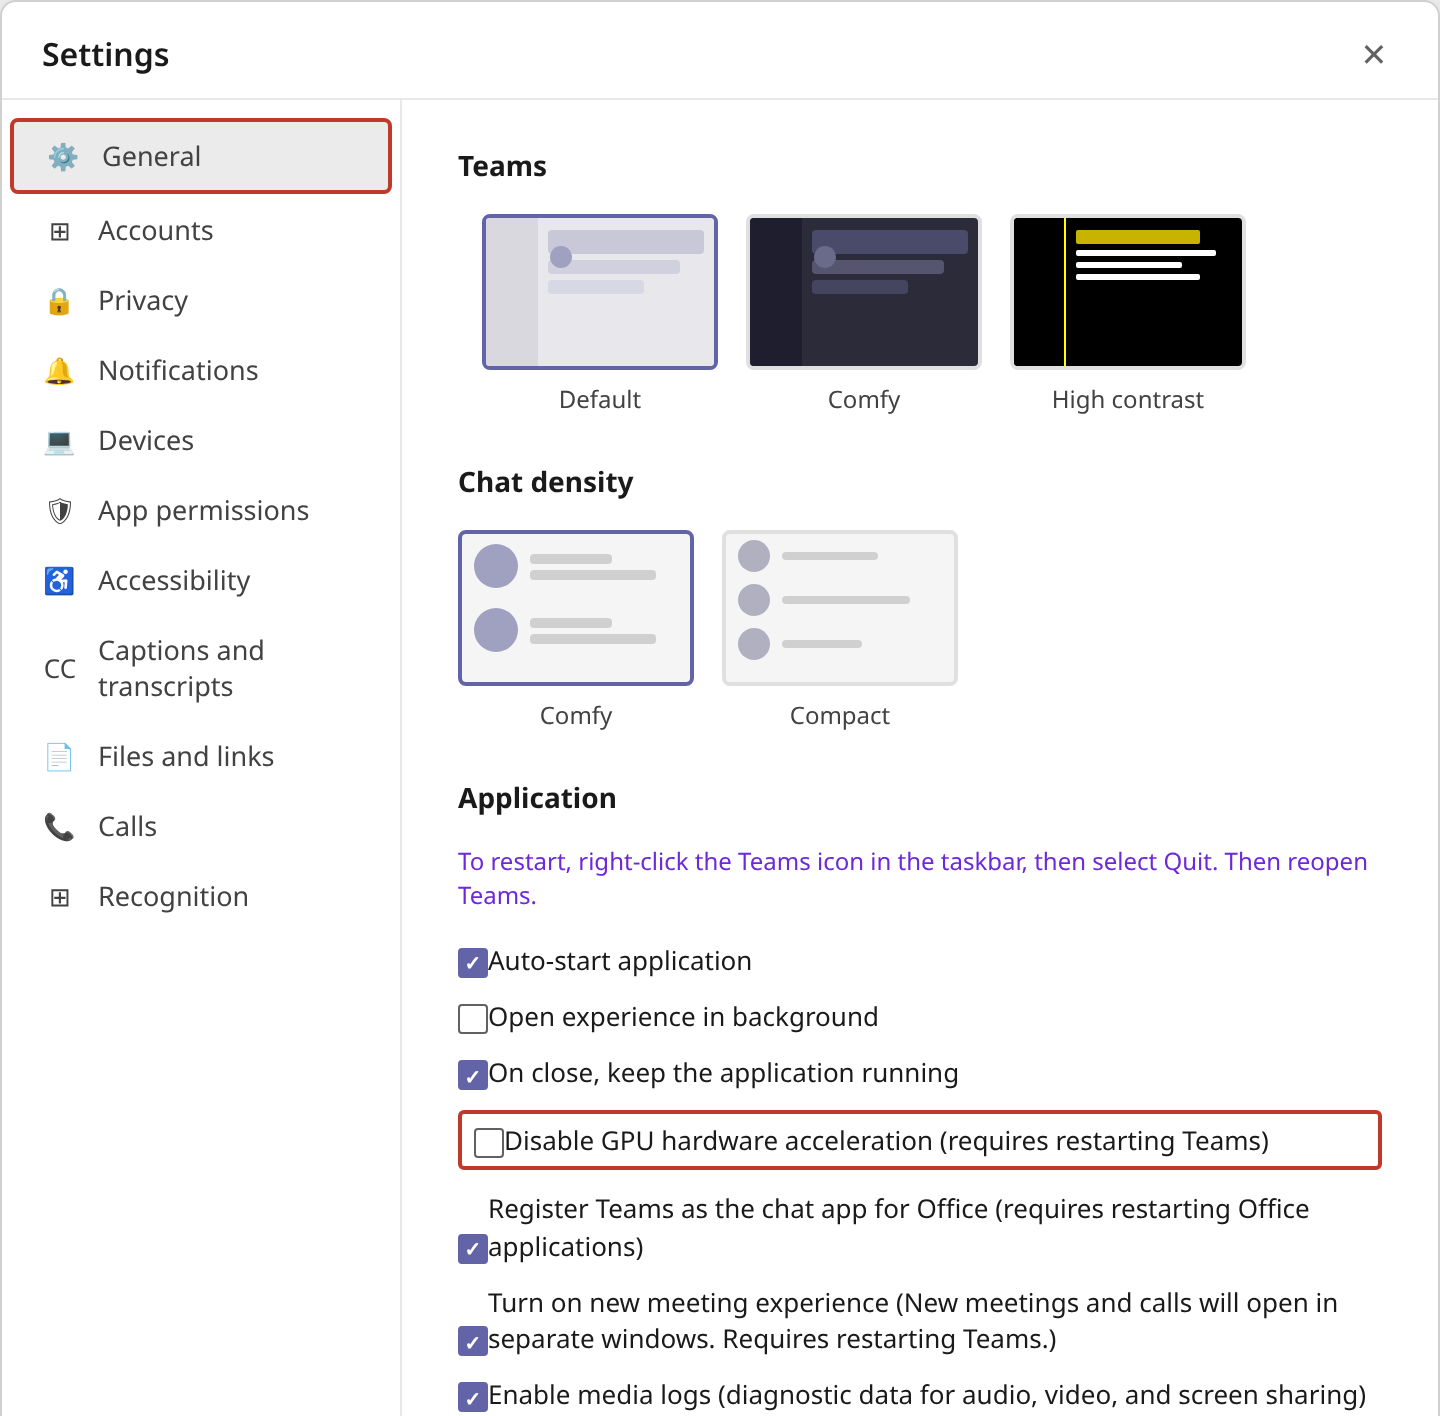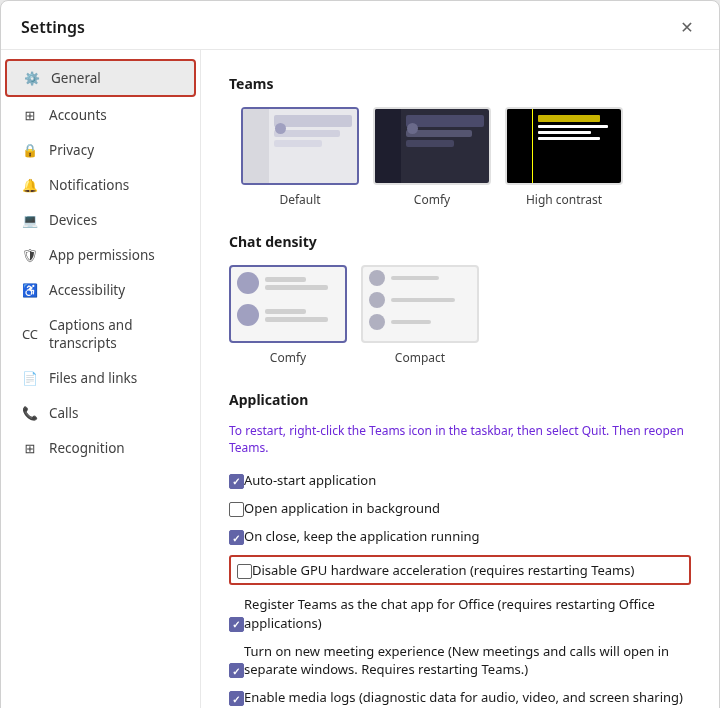--- a/index.html
+++ b/index.html
@@ -389,21 +389,21 @@
       <div class="section-title">Application</div>
       <div class="app-description">To restart, right-click the Teams icon in the taskbar, then select Quit. Then reopen Teams.</div>
 
       <div id="checkboxes-container">
           <div class="checkbox-row">
             <div class="checkbox checked"></div>
             <span class="checkbox-label">Auto-start application</span>
           </div>
           <div class="checkbox-row">
             <div class="checkbox"></div>
-            <span class="checkbox-label">Open application in background</span>
+            <span class="checkbox-label">Open experience in background</span>
           </div>
           <div class="checkbox-row">
             <div class="checkbox checked"></div>
             <span class="checkbox-label">On close, keep the application running</span>
           </div>
           <div class="checkbox-row highlighted">
             <div class="checkbox"></div>
             <span class="checkbox-label">Disable GPU hardware acceleration (requires restarting Teams)</span>
           </div>
           <div class="checkbox-row">

